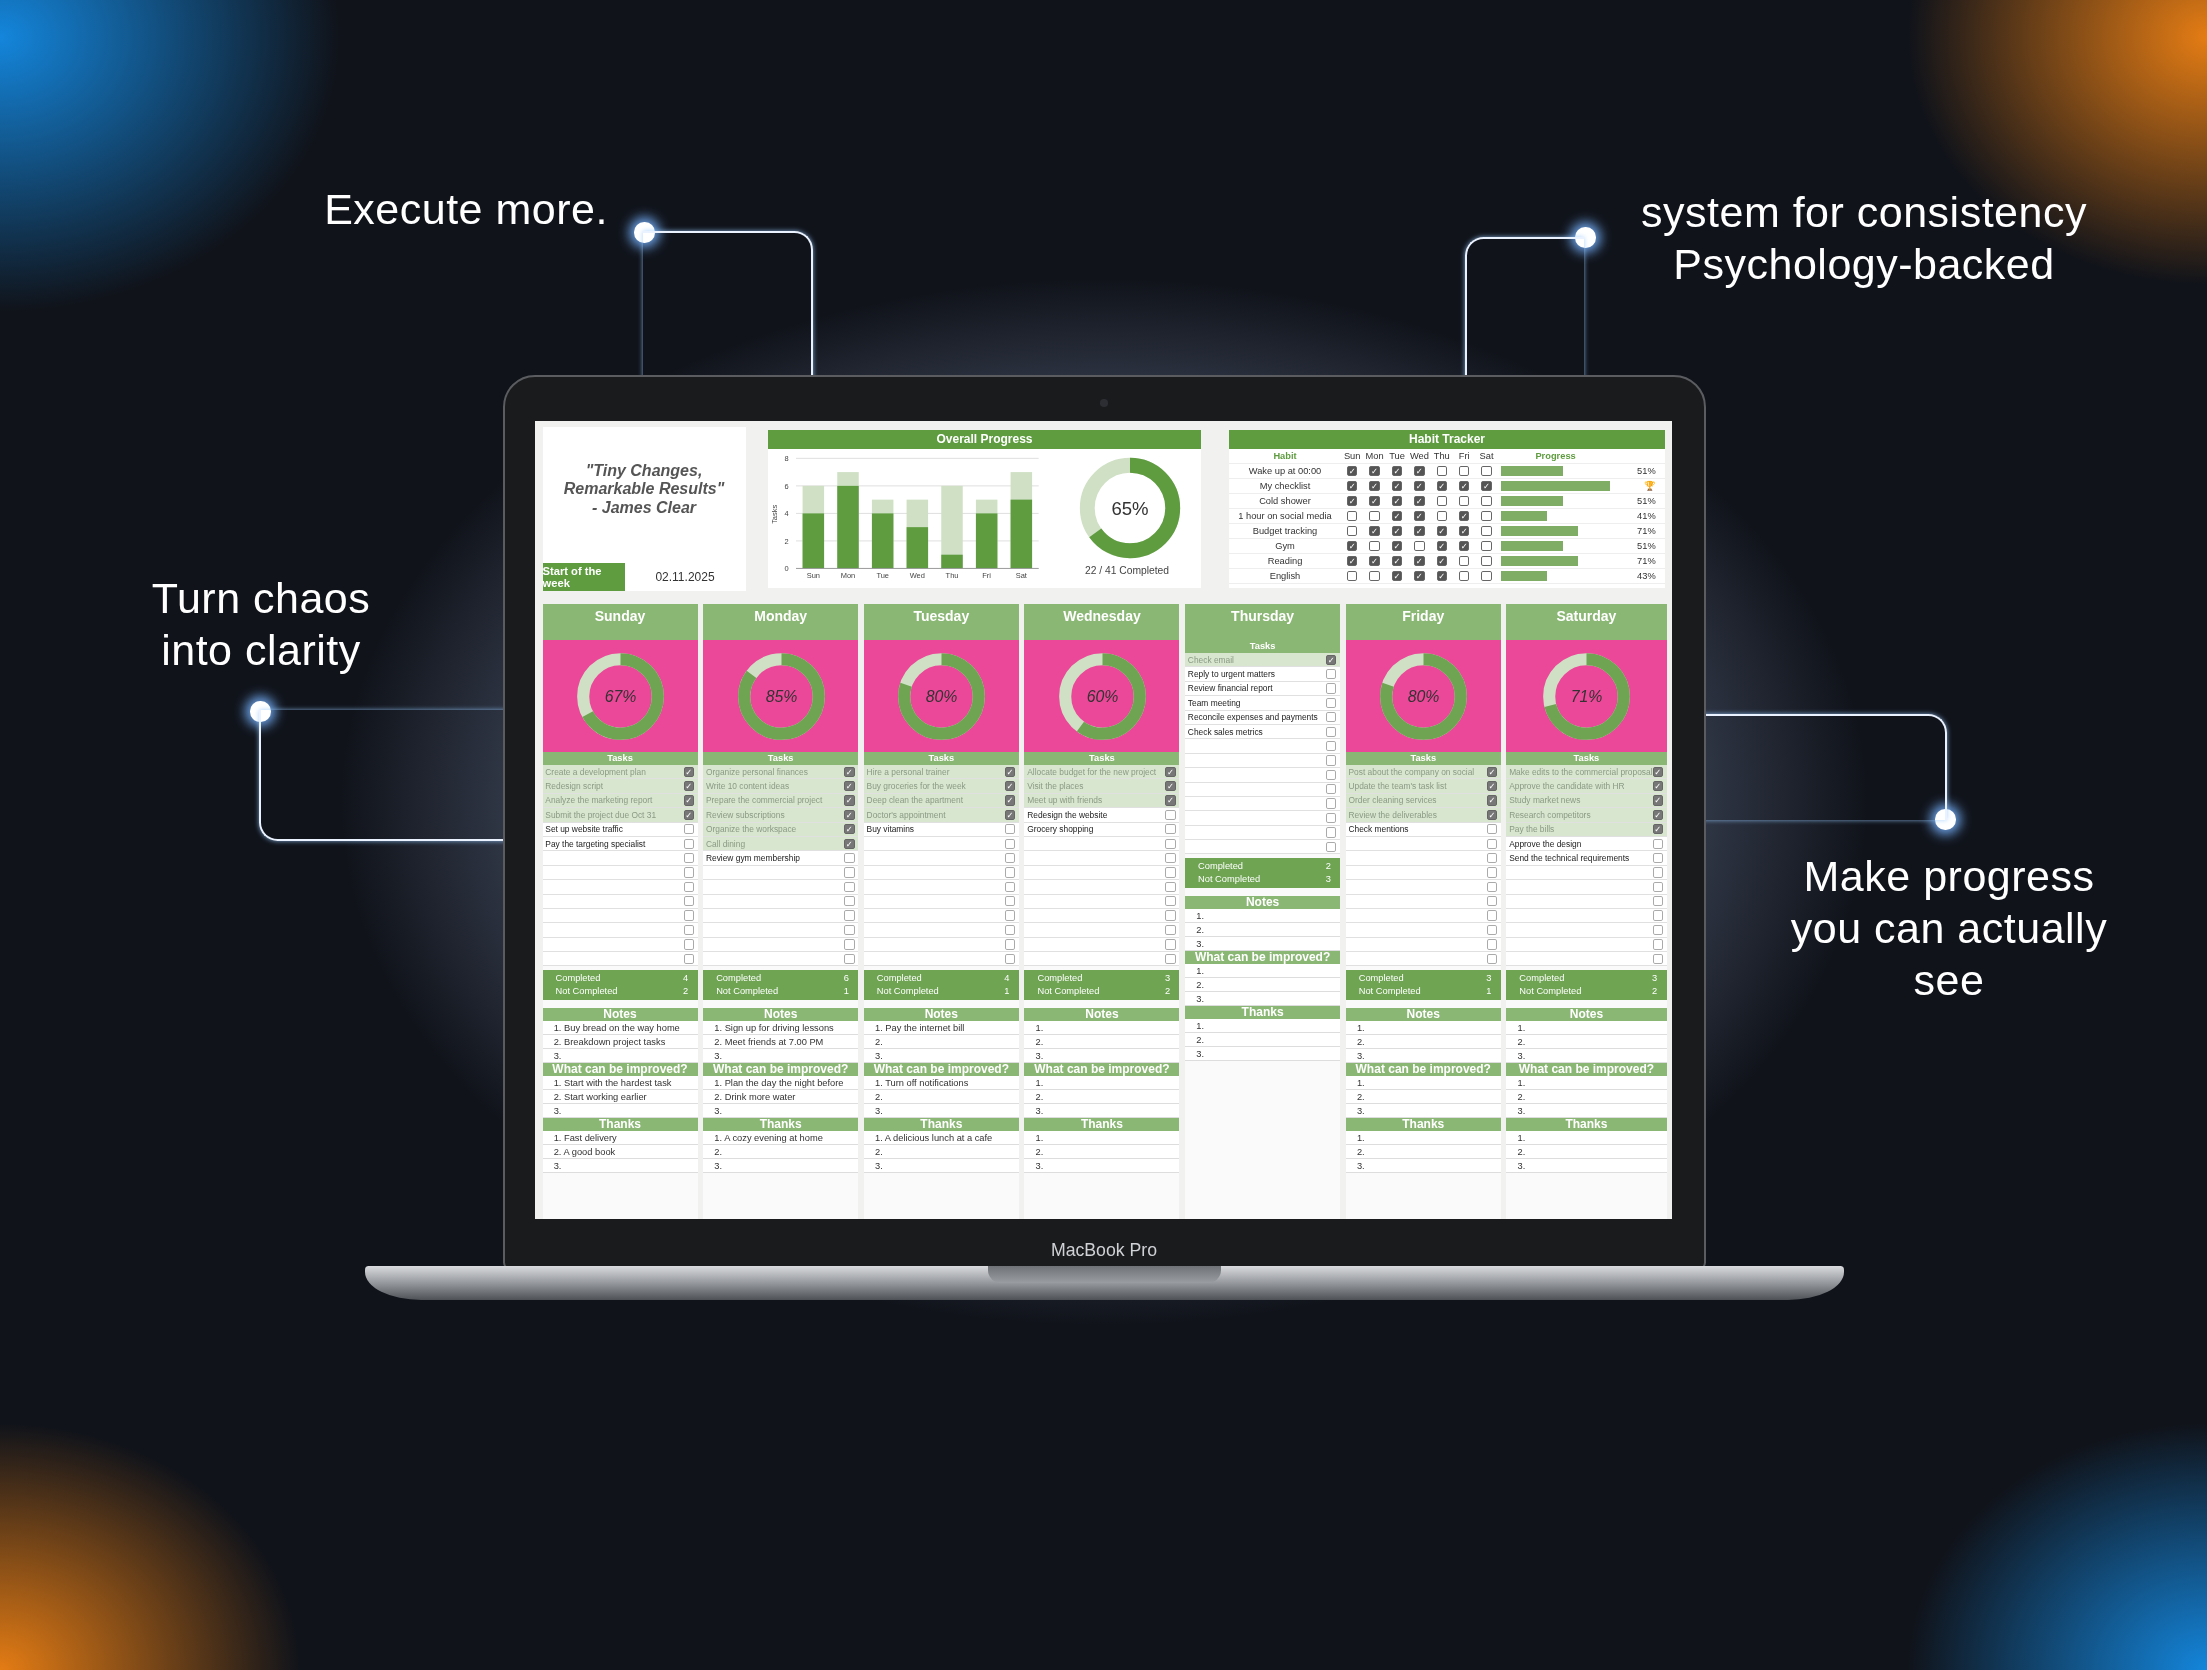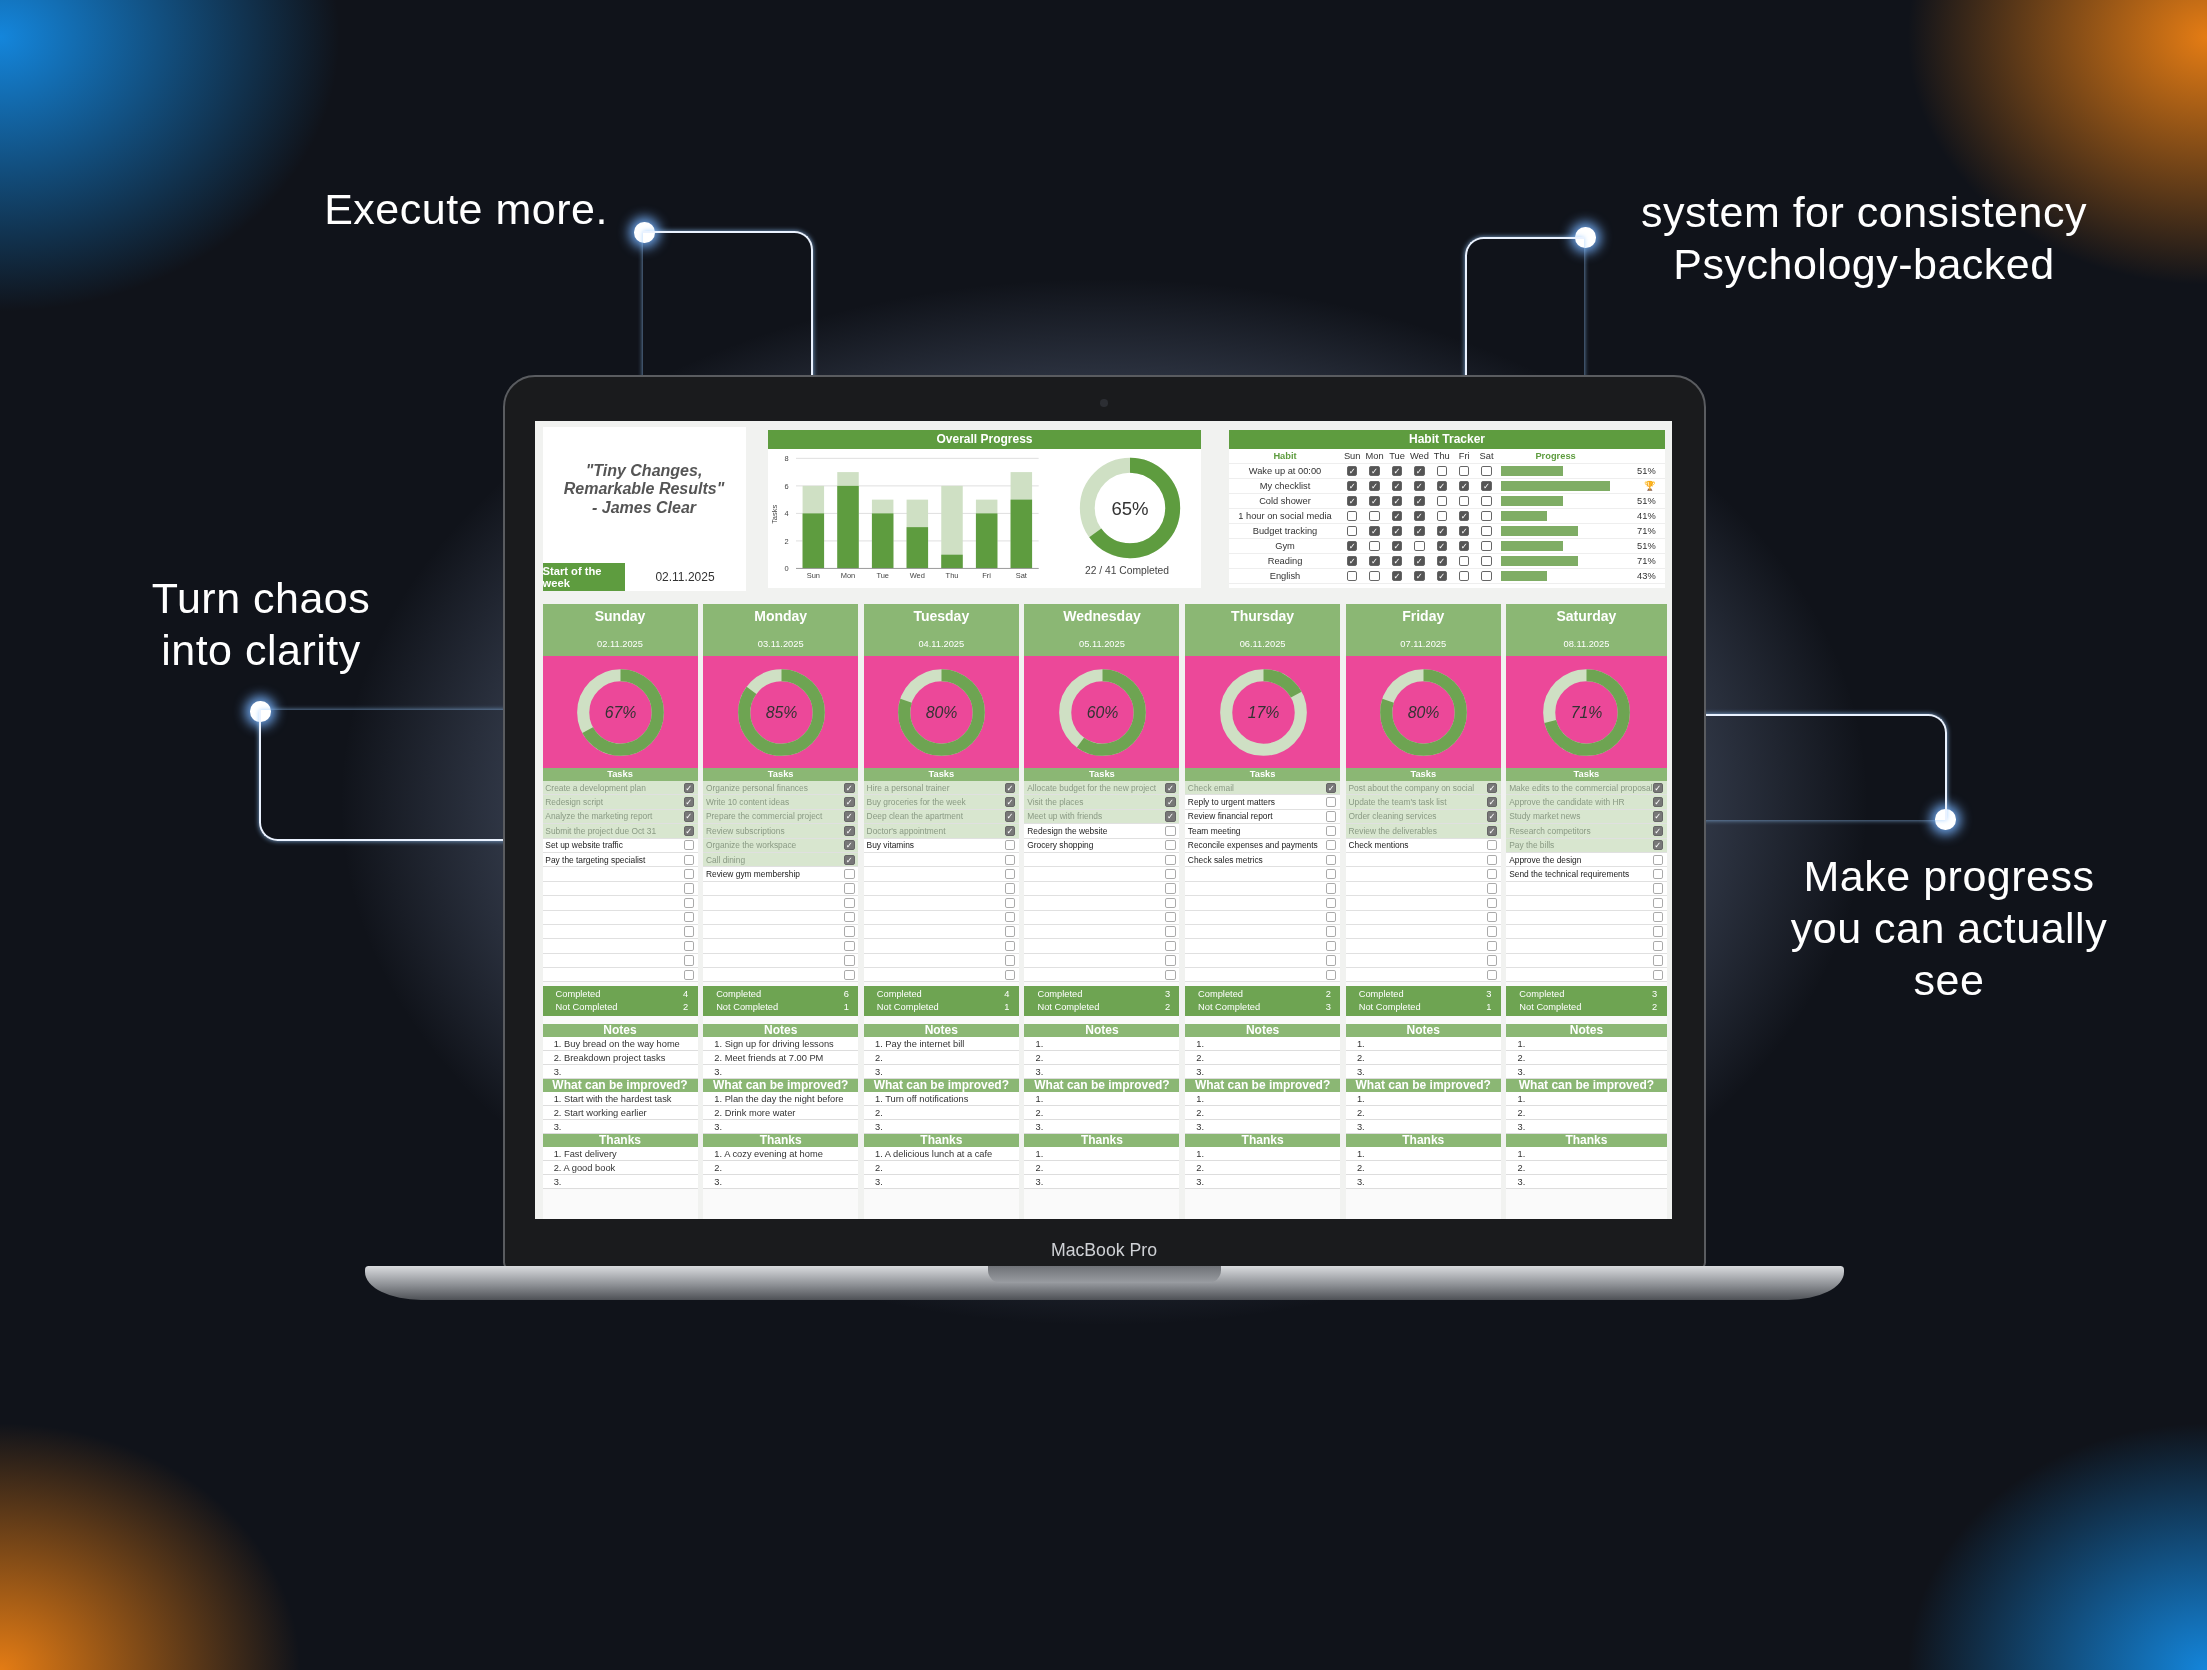--- a/index.html
+++ b/index.html
@@ -73,21 +73,21 @@
   .hcol-bar { width: 112px; padding-left: 3.7px; }
   .hcol-pct { flex: 1; text-align: right; padding-right: 9.3px; }
   .hhead { color: #5e9c3f; font-weight: bold; }
   .hbox { display: inline-block; width: 10.3px; height: 10.3px; border: 0.9px solid #666; border-radius: 1.9px; background: #fff; vertical-align: middle; }
   .hbox.on { background: #555; }
   .hbox.on::after { content: "✓"; color: #fff; font-size: 8.4px; line-height: 9.3px; display: block; text-align: center; }
   .hbar { height: 10.3px; background: #7fad65; }
 
   .days { position: absolute; left: 7.5px; top: 183px; width: 1124px; height: 615px; display: flex; gap: 5.6px; }
   .day { flex: 1; display: flex; flex-direction: column; background: #fafafa; }
-  .day-hdr { height: 52px; background: #8bb774; color: #fff; text-align: center; }
+  .day-hdr { height: 36px; background: #8bb774; color: #fff; text-align: center; }
   .day-name { font-size: 14px; font-weight: bold; padding-top: 3.7px; }
   .day-date { font-size: 9.3px; margin-top: 15px; }
   .day-donut { height: 112px; position: relative; background: #ec4899; font-style: italic; }
   .day-donut svg { position: absolute; left: 50%; top: 7.5px; margin-left: -48px; }
   .tasks-hdr { height: 13px; font-size: 9.3px; line-height: 13px; }
   .task { height: 14.4px; display: flex; align-items: center; font-size: 8.4px; color: #222; padding-left: 2.8px; border-bottom: 0.9px solid #e0e0e0; background: #fff; }
   .task.done { background: #d8e6cf; color: #8a9a84; }
   .task .t { flex: 1; white-space: nowrap; overflow: hidden; }
   .task .cb { width: 10.3px; height: 10.3px; border: 0.9px solid #aaa; border-radius: 1.9px; margin-right: 3.7px; background: #fff; }
   .task.done .cb { background: #777; border-color: #666; }
@@ -693,27 +693,20 @@
         <div class="g-hdr-l sec-hdr">Thanks</div>
         <div class="line-item">1.</div>
         <div class="line-item">2.</div>
         <div class="line-item">3.</div>
       </div>
       <div class="day">
       <div class="day-hdr">
         <div class="day-name">Thursday</div>
         <div class="day-date">06.11.2025</div>
       </div>
-      <div class="day-donut">
-        <svg width="97" height="97" viewBox="0 0 104 104">
-          <circle cx="52" cy="52" r="40" fill="none" stroke="#cfe0c4" stroke-width="13"></circle>
-          <circle cx="52" cy="52" r="40" fill="none" stroke="#6ea452" stroke-width="13" stroke-dasharray="42.725660088821186 251.32741228718345" transform="rotate(-90 52 52)"></circle>
-          <text x="52" y="58" text-anchor="middle" font-size="17" fill="#333" font-family="Liberation Sans, sans-serif">17%</text>
-        </svg>
-      </div>
       <div class="g-hdr-l tasks-hdr">Tasks</div>
         <div class="task done">
           <span class="t">Check email</span>
           <span class="cb"></span>
         </div>
         <div class="task ">
           <span class="t">Reply to urgent matters</span>
           <span class="cb"></span>
         </div>
         <div class="task ">

